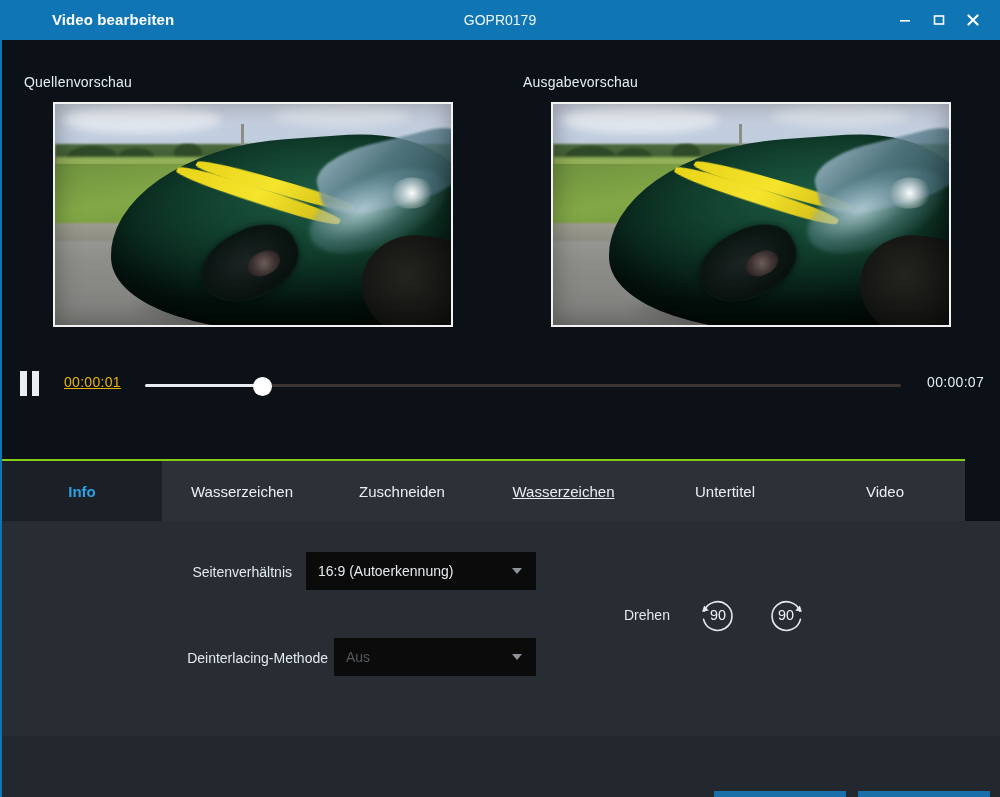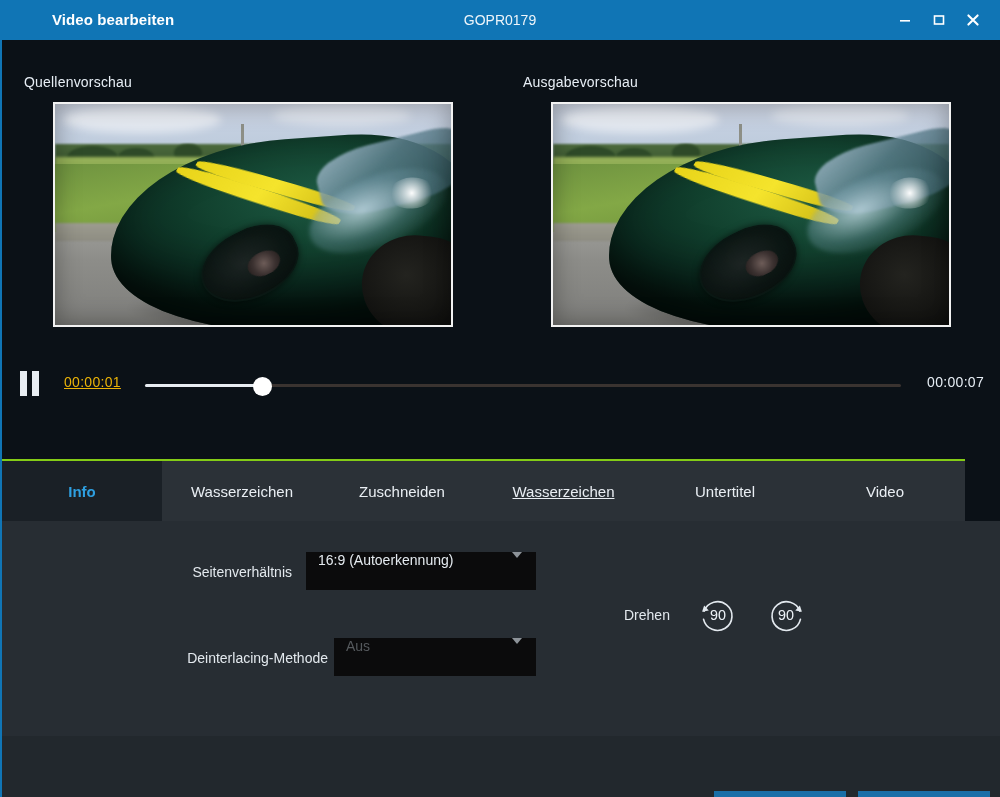--- a/index.html
+++ b/index.html
@@ -368,20 +368,21 @@
     color: #e3e9ee;
     text-align: right;
     white-space: nowrap;
   }
   .select-box {
     position: absolute;
     background: #0b0b0c;
     border: none;
     box-sizing: border-box;
     display: flex;
+    align-items: center;
     cursor: pointer;
   }
   .select-value {
     font-size: 14px;
     color: #e4eaef;
     padding-left: 12px;
     flex: 1;
     white-space: nowrap;
     overflow: hidden;
   }

